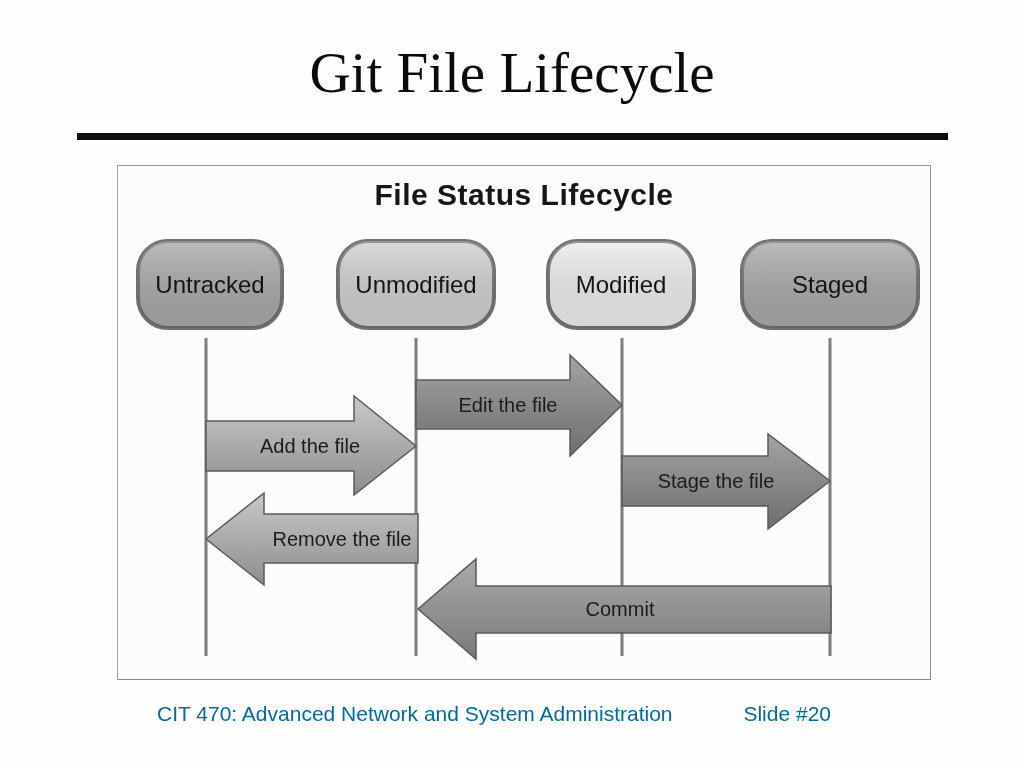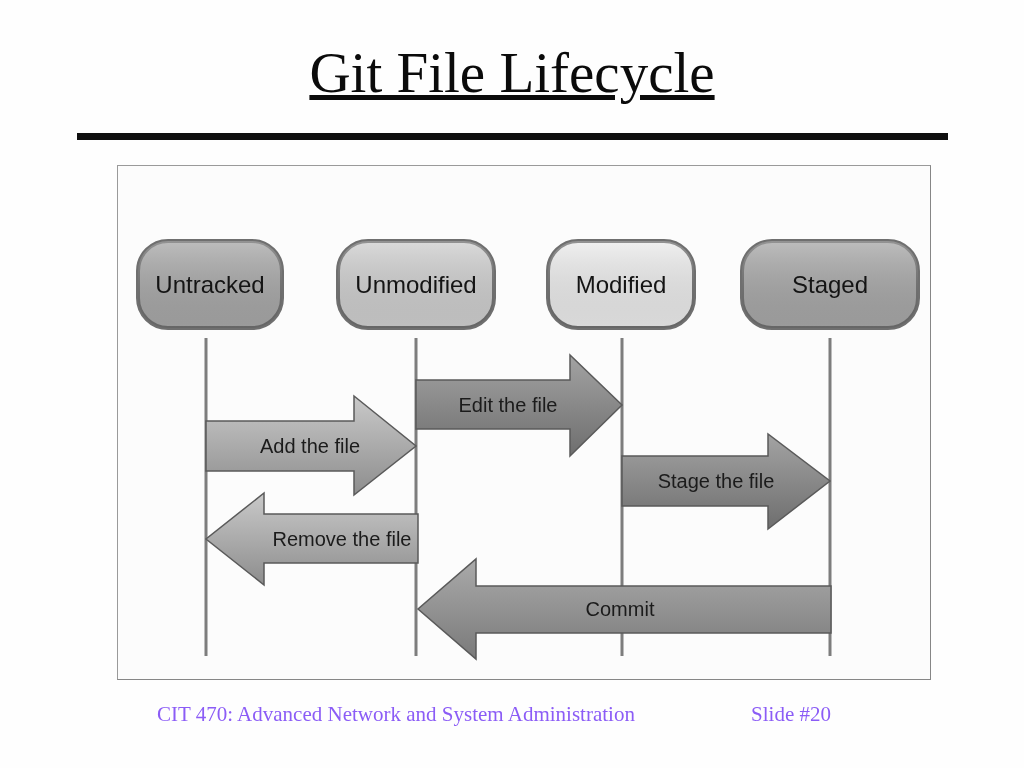--- a/index.html
+++ b/index.html
@@ -5,56 +5,56 @@
   html,body{margin:0;padding:0;background:#ffffff;}
   .slide{
     position:relative;width:1024px;height:768px;background:#fefefe;overflow:hidden;
     font-family:"Liberation Sans","DejaVu Sans",sans-serif;
   }
   .title{
     position:absolute;top:40px;left:0;width:1024px;margin:0;
     font-family:"Liberation Serif","DejaVu Serif",serif;
     font-weight:400;font-size:57px;line-height:1.15;color:#0b0b0b;text-align:center;
     letter-spacing:0px;
-    text-decoration:underline;
   }
   .rule{
     position:absolute;left:77px;top:133px;width:871px;height:7px;background:#0f0f0f;
   }
   .diagram-box{
     position:absolute;left:117px;top:165px;width:812px;height:513px;
     background:#fcfcfc;
     border:1px solid #9a9a9a;
     border-right-color:#868686;border-bottom-color:#868686;
   }
   .diagram-title{
     position:absolute;top:12px;left:0;width:100%;text-align:center;
     font-size:30px;font-weight:700;color:#161616;letter-spacing:0.5px;
   }
   .diagram-svg{position:absolute;left:0;top:0;}
   .footer{
     position:absolute;top:702px;left:0;width:920px;height:30px;
-    font-family:Liberation Serif, serif;
-    font-size:21px;color:#8b5cf6;
+    font-family:Liberation Sans, sans-serif;
+    font-size:21px;color:#0369a1;
   }
   .footer .left{position:absolute;left:157px;top:0;}
   .footer .right{position:absolute;right:89px;top:0;margin-left:20px;}
   .state-text{font-size:24px;fill:#141414;}
   .arrow-text{font-size:20px;fill:#1b1b1b;}
 </style>
 </head>
 <body>
 
 <div class="slide">
 
   <h1 class="title">Git File Lifecycle</h1>
 
   <div class="rule"></div>
 
   <div class="diagram-box">
+    <div class="diagram-title">File Status Lifecycle</div>
 
     <svg class="diagram-svg" width="812" height="513" viewBox="0 0 812 513" xmlns="http://www.w3.org/2000/svg">
       <defs>
         <linearGradient id="g-silver" x1="0" y1="0" x2="0" y2="1">
           <stop offset="0" stop-color="#c9c9c9"></stop>
             <stop offset="1" stop-color="#8d8d8d"></stop>
         </linearGradient>
         <linearGradient id="g-dark" x1="0" y1="0" x2="0" y2="1">
           <stop offset="0" stop-color="#a3a3a3"></stop>
             <stop offset="1" stop-color="#6e6e6e"></stop>

